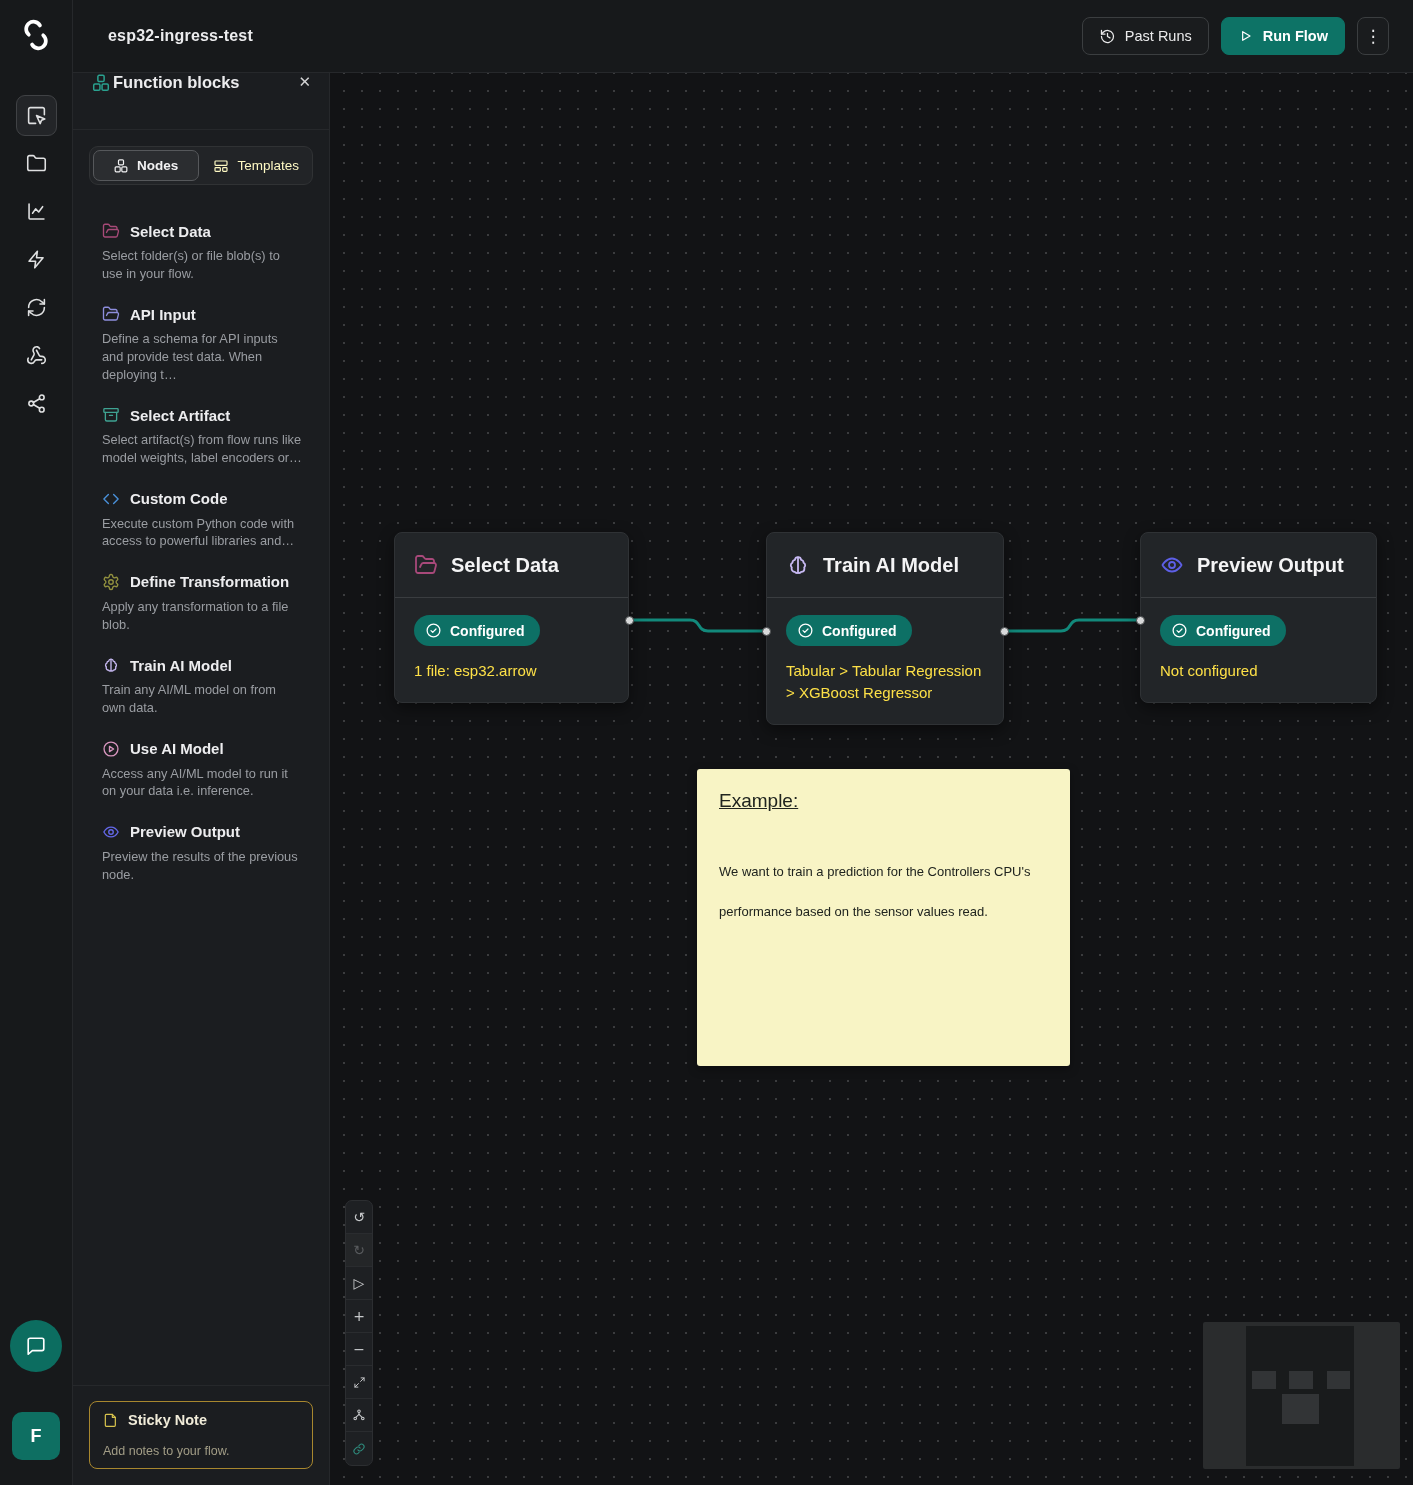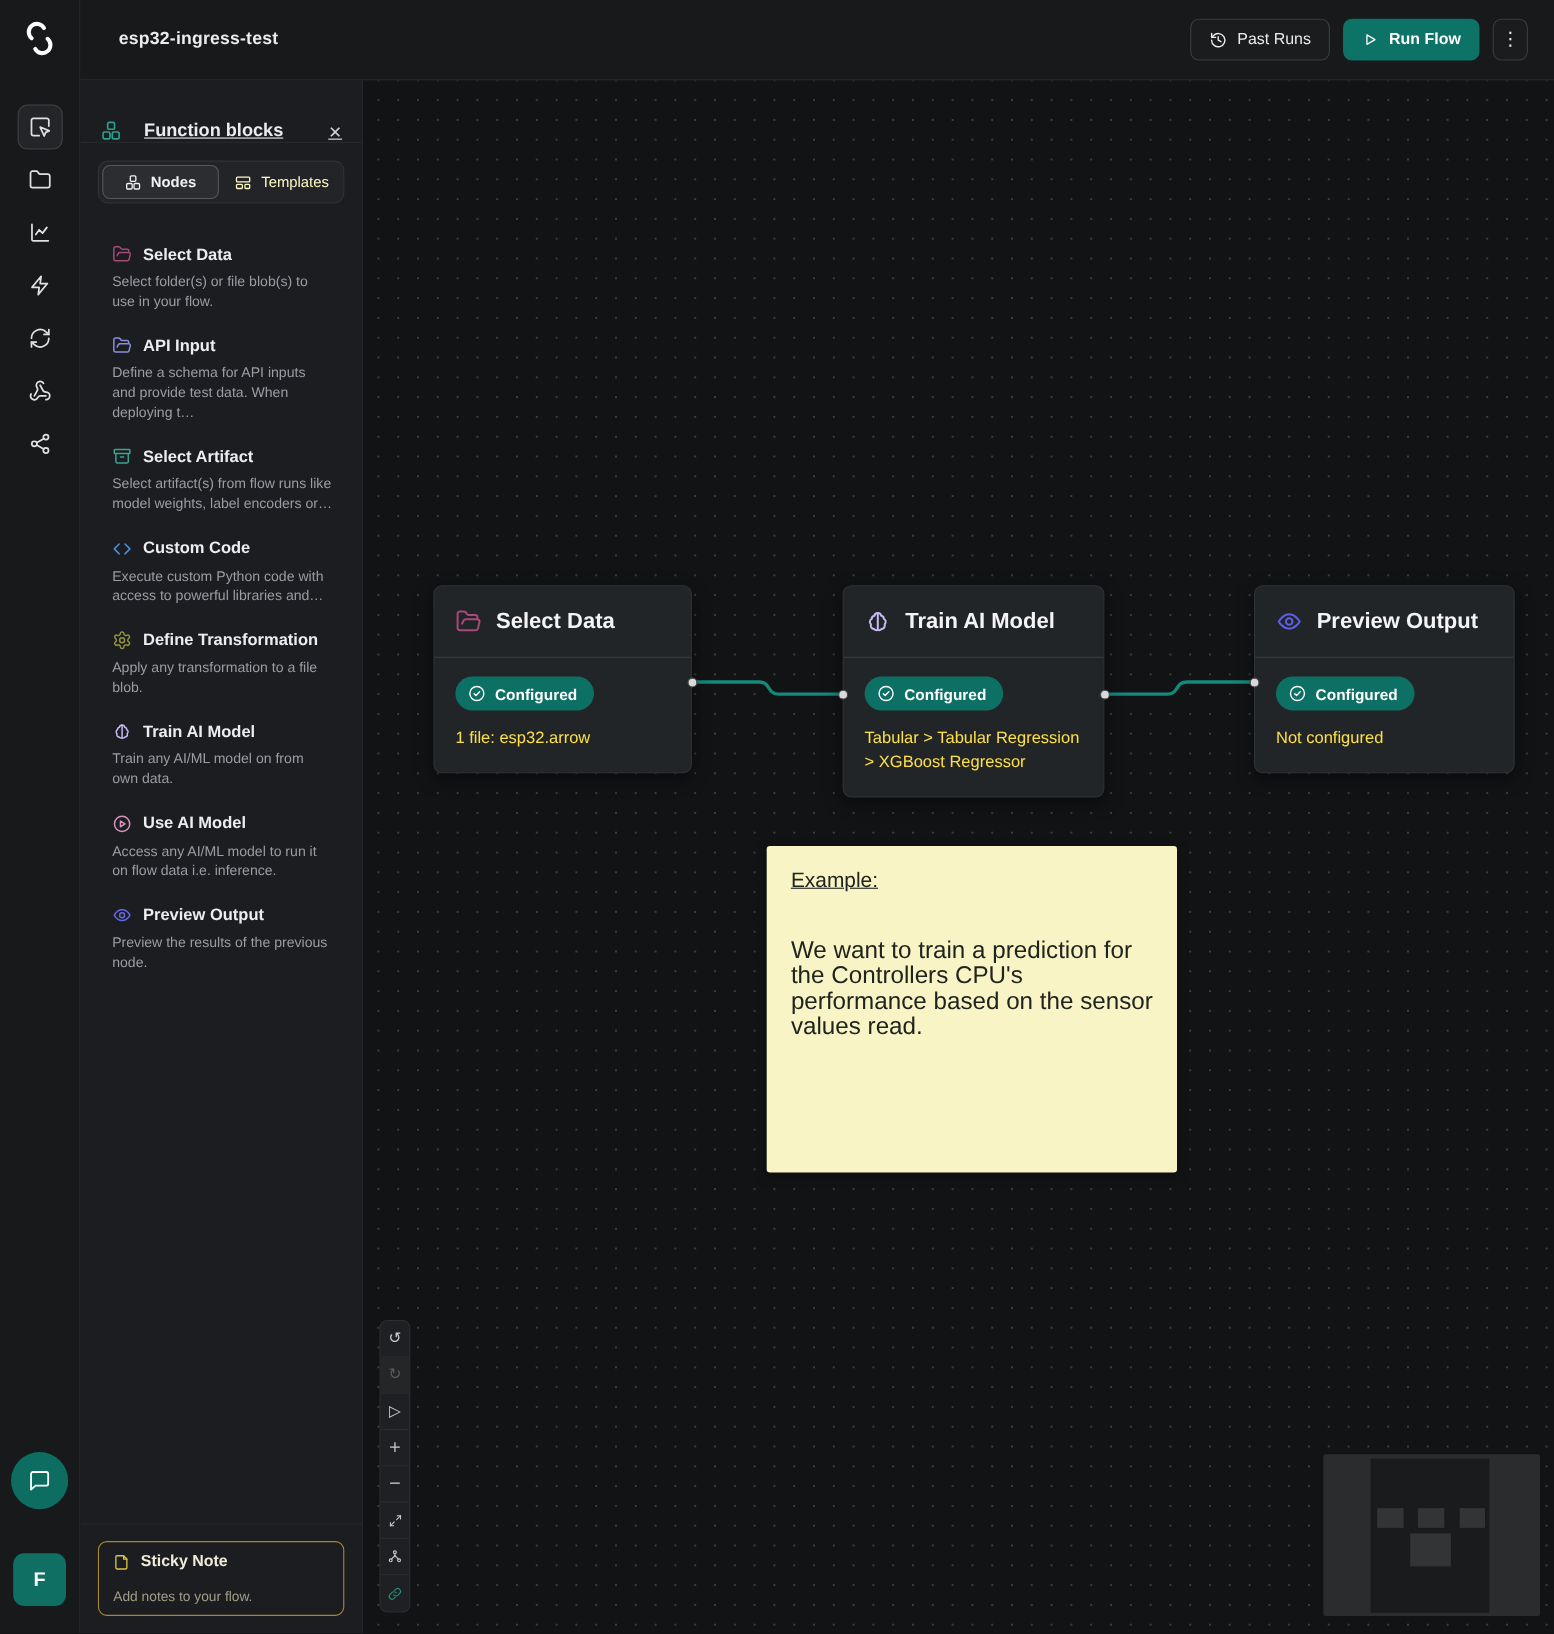--- a/index.html
+++ b/index.html
@@ -36,22 +36,22 @@
   .topbar-right { margin-left:auto; display:flex; align-items:center; gap:12px; }
   .btn { height:38px; display:inline-flex; align-items:center; gap:9px;
     padding:0 16px; border-radius:8px; font-size:14.5px; cursor:pointer;
     border:1px solid #3b3e40; background:#1a1c1e; color:#eaeaeb; }
   .btn-primary { background:#0d7366; border-color:#0d7366; color:#fff; font-weight:600; }
   .btn-kebab { width:32px; padding:0; justify-content:center; font-size:17px; }
 
   
   .panel { position:absolute; left:73px; top:73px; width:257px; bottom:0;
     background:#1b1d20; border-right:1px solid #26282b; z-index:10; }
-  .panel-head { height:57px; display:flex; align-items:flex-end; gap:20px;
-    padding:0 18px; border-bottom:1px solid #26282b;text-decoration:underline; }
+  .panel-head { height:57px; display:flex; align-items:flex-start; gap:2px;
+    padding:0 18px; border-bottom:1px solid #26282b; }
   .panel-head .ph-icon { color:#2aa18f; }
   .panel-title { font-size:16.5px; font-weight:700; }
   .panel-close { margin-left:auto; color:#d2d2d3; font-size:15px; cursor:pointer; }
   .tabs { margin:16px 16px 0 16px; display:flex; gap:5px; background:#222427;
     border:1px solid #303234; border-radius:9px; padding:3px; }
   .tab { flex:1; height:31px; display:flex; align-items:center; justify-content:center;
     gap:8px; font-size:13.5px; color:#fef9c3; border-radius:7px; cursor:pointer;
     border:1px solid transparent; }
   .tab.active { background:#2b2d30; border-color:#56585b; color:#f2f2f3; font-weight:600; }
   .block-list { padding:37px 18px 0 29px; }
@@ -90,21 +90,21 @@
   .node-detail { margin-top:14px; font-size:15px; line-height:1.45; color:#fde047;
     max-width:202px; }
   .nh1{color:#a8497a}.nh2{color:#c7b9f2}.nh3{color:#5d5fe6}
   .handle { position:absolute; width:9px; height:9px; border-radius:50%;
     background:#d8d9da; border:1.5px solid #47494b; cursor:crosshair; z-index:5; }
 
   .note { position:absolute; left:367px; top:696px; width:373px; height:297px;
     background:#f8f4c5; border-radius:3px; color:#20241f; padding:21px 22px;
     box-shadow:0 3px 10px rgba(0,0,0,.35); cursor:grab; }
   .note-heading { font-size:19px; margin-bottom:40px;text-decoration:underline; }
-  .note-body { font-size:22px; line-height:23px; max-width:345px;margin-top:15px; }
+  .note-body { font-size:13px; line-height:40px; max-width:345px;margin-top:15px; }
 
   .canvas-toolbar { position:absolute; left:15px; top:1127px; width:28px;
     background:#1e2023; border:1px solid #2c2e31; border-radius:7px;
     display:flex; flex-direction:column; overflow:hidden; }
   .ct-btn { height:33px; display:flex; align-items:center; justify-content:center;
     color:#c7c9cb; font-size:14px; border-bottom:1px solid #2a2c2f; cursor:pointer; }
   .ct-btn:last-child { border-bottom:none; }
   .ct-btn.disabled { background:#242628; color:#595b5e; cursor:default; }
   .ct-btn.link-accent { color:#2e8a7c; }
 
@@ -302,21 +302,21 @@
     </div>
 
     <div class="block">
       <div class="block-title">
         <svg class="ic c6" width="18" height="18" viewBox="0 0 24 24">
           <circle cx="12" cy="12" r="9.25"></circle>
             <path d="m10 8.5 5.5 3.5-5.5 3.5z"></path>
         </svg>
         <span>Use AI Model</span>
       </div>
-      <div class="block-desc">Access any AI/ML model to run it on flow data i.e. inference.</div>
+      <div class="block-desc">Access any AI/ML model to run it on your data i.e. inference.</div>
     </div>
 
     <div class="block">
       <div class="block-title">
         <svg class="ic c7" width="18" height="18" viewBox="0 0 24 24">
           <path d="M2.5 12S6 5.5 12 5.5 21.5 12 21.5 12 18 18.5 12 18.5 2.5 12 2.5 12Z"></path>
           <circle cx="12" cy="12" r="3"></circle>
         </svg>
         <span>Preview Output</span>
       </div>

